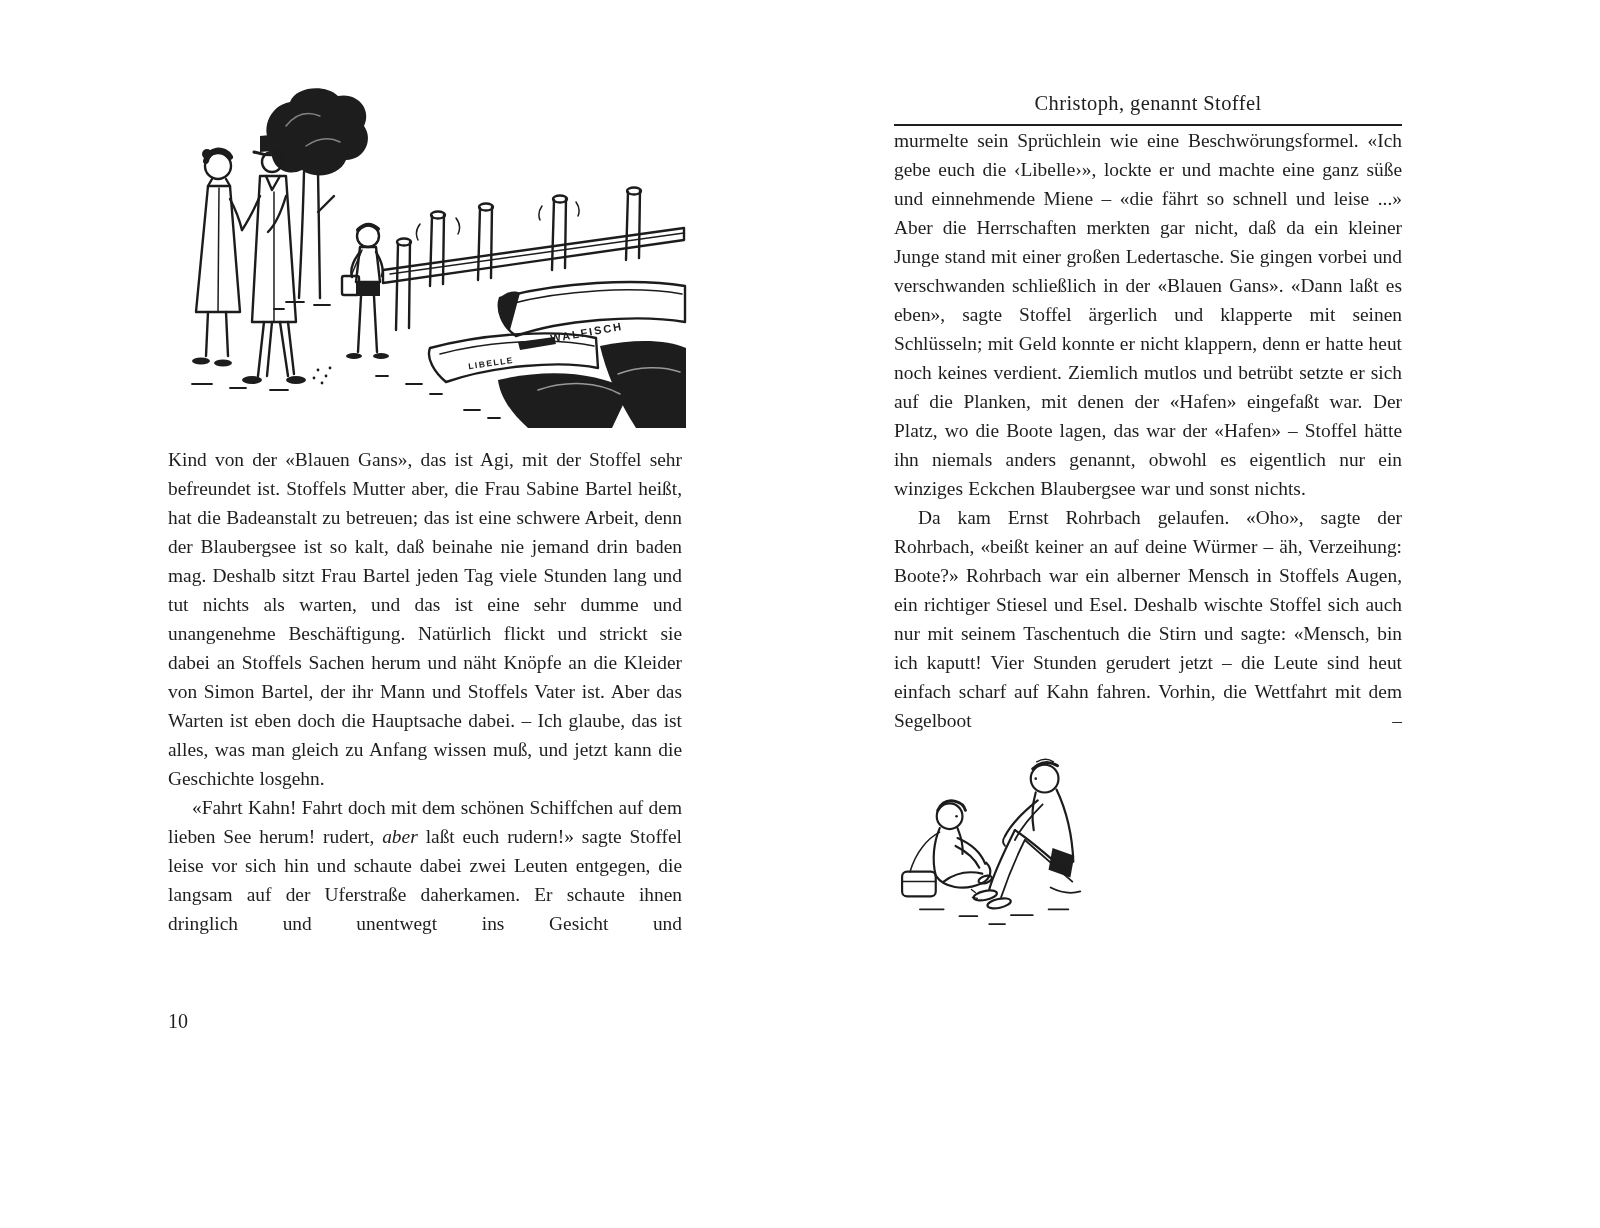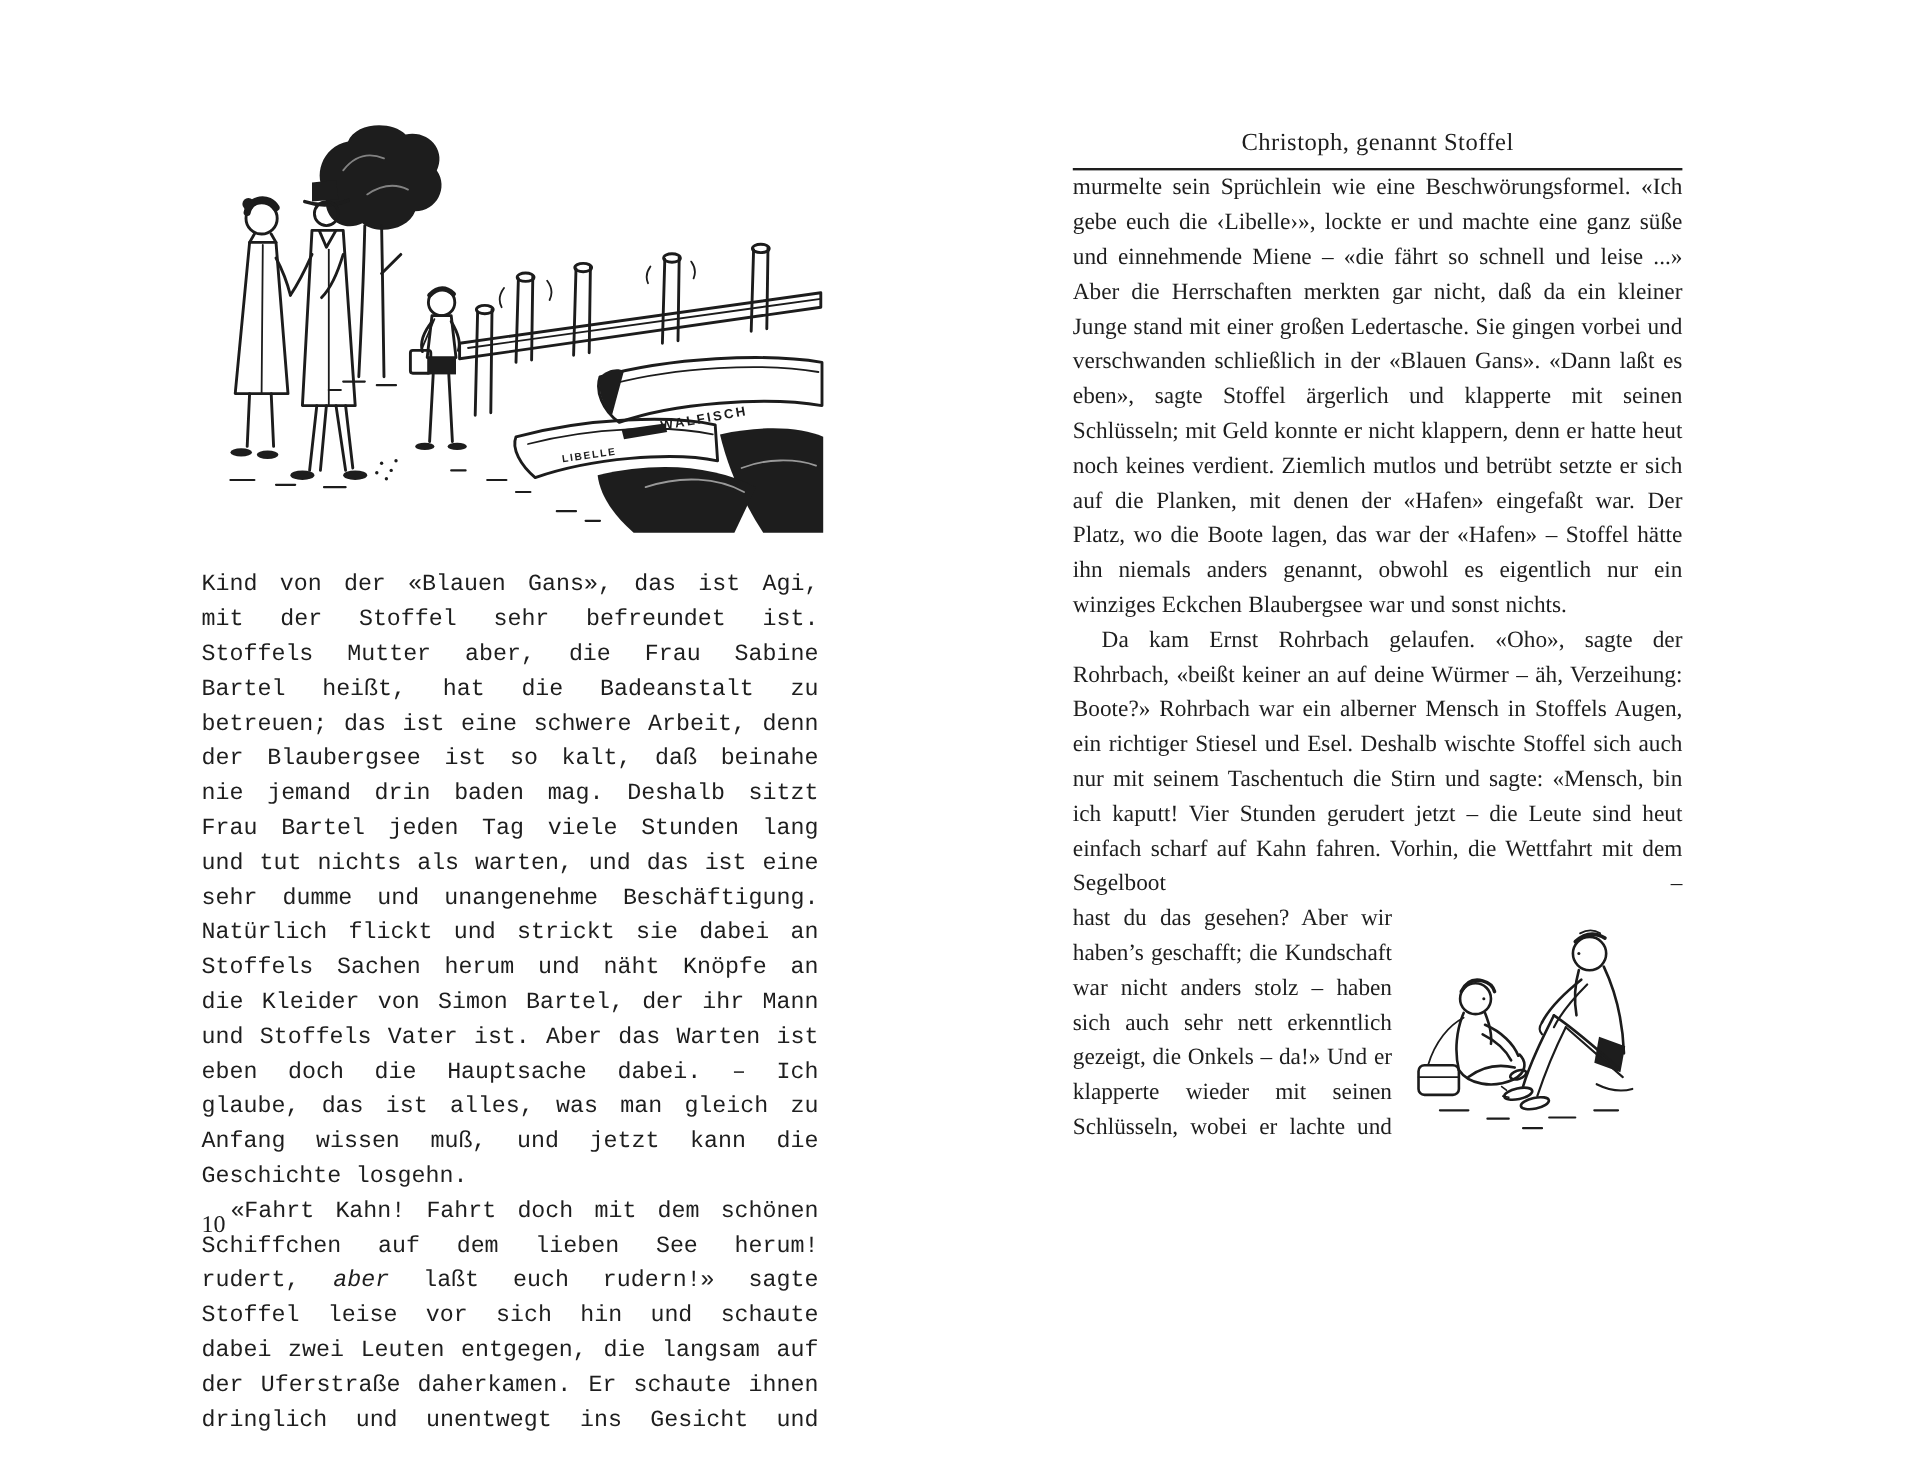--- a/index.html
+++ b/index.html
@@ -2,31 +2,31 @@
 <html lang="de"><head>
 <meta charset="utf-8">
 <title>Book Spread</title>
 <style>
   * { margin:0; padding:0; box-sizing:border-box; }
   html,body { background:#ffffff; }
   body {
     width:1600px; height:1228px; position:relative; overflow:hidden;
     font-family:"Liberation Serif", serif; color:#1e1e1e;
   }
-  .page { position:absolute; top:16px; }
+  .page { position:absolute; top:0; }
   .page-left  { left:168px; width:514px; }
   .page-right { left:894px; width:508px; }
 
   .illu-dock { margin-top:84px; width:520px; height:345px; }
 
   .text-block {
     font-size:19.4px; line-height:29px; text-align:justify;
     hyphens:auto; -webkit-hyphens:auto; word-spacing:0.02em;
   }
-  .left-text  { margin-top:28px;font-family:Liberation Mono, monospace; }
+  .left-text  { margin-top:16px; }
   .right-text { }
   .para { margin:0; }
   .para.indent { text-indent:24px; }
   .para.jlast { text-align-last:justify; }
   .italic { font-style:italic; }
 
   .running-head {
     margin-top:92px; text-align:center; font-size:20.5px; letter-spacing:0.4px;
     padding-bottom:9px; border-bottom:2px solid #1e1e1e;
   }
@@ -152,23 +152,20 @@
   <div class="running-head">
     <span>Christoph, genannt Stoffel</span>
   </div>
 
   <div class="text-block right-text">
       <p class="para"><span>murmelte sein Sprüchlein wie eine Beschwörungsformel. «Ich gebe euch die ‹Libelle›», lockte er und machte eine ganz süße und einnehmende Miene – «die fährt so schnell und leise ...» Aber die Herrschaften merkten gar nicht, daß da ein kleiner Junge stand mit einer großen Ledertasche. Sie gingen vorbei und verschwanden schließlich in der «Blauen Gans». «Dann laßt es eben», sagte Stoffel ärgerlich und klapperte mit seinen Schlüsseln; mit Geld konnte er nicht klappern, denn er hatte heut noch keines verdient. Ziemlich mutlos und betrübt setzte er sich auf die Planken, mit denen der «Hafen» eingefaßt war. Der Platz, wo die Boote lagen, das war der «Hafen» – Stoffel hätte ihn niemals anders genannt, obwohl es eigentlich nur ein winziges Eckchen Blaubergsee war und sonst nichts.</span></p>
       <p class="para indent jlast"><span>Da kam Ernst Rohrbach gelaufen. «Oho», sagte der Rohrbach, «beißt keiner an auf deine Würmer – äh, Verzeihung: Boote?» Rohrbach war ein alberner Mensch in Stoffels Augen, ein richtiger Stiesel und Esel. Deshalb wischte Stoffel sich auch nur mit seinem Taschentuch die Stirn und sagte: «Mensch, bin ich kaputt! Vier Stunden gerudert jetzt – die Leute sind heut einfach scharf auf Kahn fahren. Vorhin, die Wettfahrt mit dem Segelboot –</span></p>
     </div>
 
   <div class="text-block wrap-row">
-    <div class="wrap-text">
-        <p class="para jlast"><span>hast du das gesehen? Aber wir haben’s geschafft; die Kundschaft war nicht anders stolz – haben sich auch sehr nett erkenntlich gezeigt, die Onkels – da!» Und er klapperte wieder mit seinen Schlüsseln, wobei er lachte und</span></p>
-      </div>
 
     <div class="illu-boys">
       <svg viewBox="0 0 230 195" width="228" height="193">
         <g stroke="#1c1c1c" stroke-width="2.2" fill="none" stroke-linecap="round" stroke-linejoin="round">
 
           <g>
             <circle cx="56" cy="74" r="13"></circle>
             <path d="M44,68 q6,-12 18,-9 q8,2 10,9" stroke-width="3"></path>
             <path d="M48,62 q8,-6 16,-2" stroke-width="1.5"></path>
             <circle cx="63" cy="74" r="1.3" fill="#1c1c1c" stroke="none"></circle>

